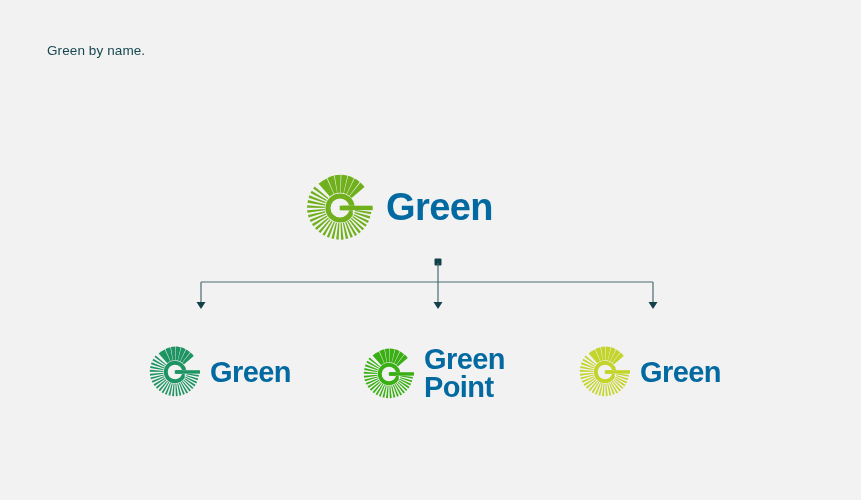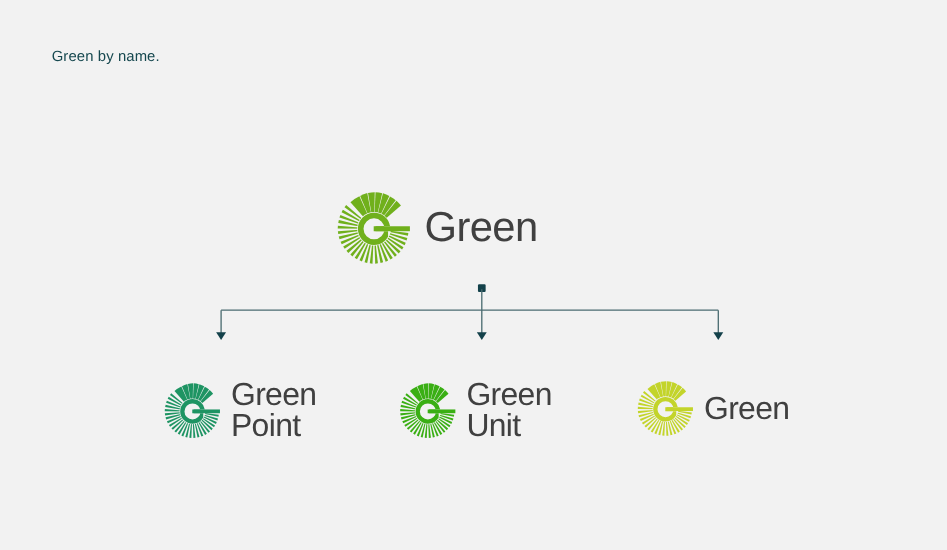--- a/index.html
+++ b/index.html
@@ -39,22 +39,22 @@
   .lockup {
     position: absolute;
     display: flex;
     align-items: center;
   }
   .mark {
     display: block;
     flex: 0 0 auto;
   }
   .wordmark {
-    color: #404040;
-    font-weight: normal;
+    color: #0369a1;
+    font-weight: bold;
     letter-spacing: -0.6px;
     white-space: nowrap;
   }
   .wordmark .line { display: block; }
 
   
   #lockup-root {
     left: 306px;
     top: 174px;
   }
@@ -211,21 +211,20 @@
       </g>
       <circle cx="50" cy="50" r="22.5" fill="#f2f2f2"></circle>
       <path fill="#1e9463" d="M50 28.5 A21.5 21.5 0 1 0 50 71.5 A21.5 21.5 0 0 0 68.8 60.6
                L68.8 53.4 L49.6 53.4 L49.6 46.6 L71.5 46.6
                A21.5 21.5 0 0 0 50 28.5 Z
                M50 36 A14 14 0 1 1 50 64 A14 14 0 0 1 50 36 Z"></path>
       <rect x="52" y="46.6" width="46" height="6.6" fill="#1e9463"></rect>
     </svg>
     <div class="wordmark">
       <span class="line">Green</span>
-      <span class="line">Point</span>
     </div>
   </div>
 
   <div class="lockup lockup-child" id="lockup-pack">
     <svg class="mark" viewBox="0 0 100 100" xmlns="http://www.w3.org/2000/svg">
       <g fill="#3aaf14">
         <path d="M50 50 L18.5 14.5 A47 47 0 0 1 30.5 6.5 Z"></path>
         <path d="M50 50 L31.5 6 A47 47 0 0 1 41 2.2 Z"></path>
         <path d="M50 50 L42 2 A47 47 0 0 1 51 1 Z"></path>
         <path d="M50 50 L52 1 A47 47 0 0 1 61 2.4 Z"></path>
@@ -262,21 +261,21 @@
       </g>
       <circle cx="50" cy="50" r="22.5" fill="#f2f2f2"></circle>
       <path fill="#3aaf14" d="M50 28.5 A21.5 21.5 0 1 0 50 71.5 A21.5 21.5 0 0 0 68.8 60.6
                L68.8 53.4 L49.6 53.4 L49.6 46.6 L71.5 46.6
                A21.5 21.5 0 0 0 50 28.5 Z
                M50 36 A14 14 0 1 1 50 64 A14 14 0 0 1 50 36 Z"></path>
       <rect x="52" y="46.6" width="46" height="6.6" fill="#3aaf14"></rect>
     </svg>
     <div class="wordmark">
       <span class="line">Green</span>
-      <span class="line">Unit</span>
+      <span class="line">Point</span>
     </div>
   </div>
 
   <div class="lockup lockup-child" id="lockup-unit">
     <svg class="mark" viewBox="0 0 100 100" xmlns="http://www.w3.org/2000/svg">
       <g fill="#c3d42a">
         <path d="M50 50 L18.5 14.5 A47 47 0 0 1 30.5 6.5 Z"></path>
         <path d="M50 50 L31.5 6 A47 47 0 0 1 41 2.2 Z"></path>
         <path d="M50 50 L42 2 A47 47 0 0 1 51 1 Z"></path>
         <path d="M50 50 L52 1 A47 47 0 0 1 61 2.4 Z"></path>

